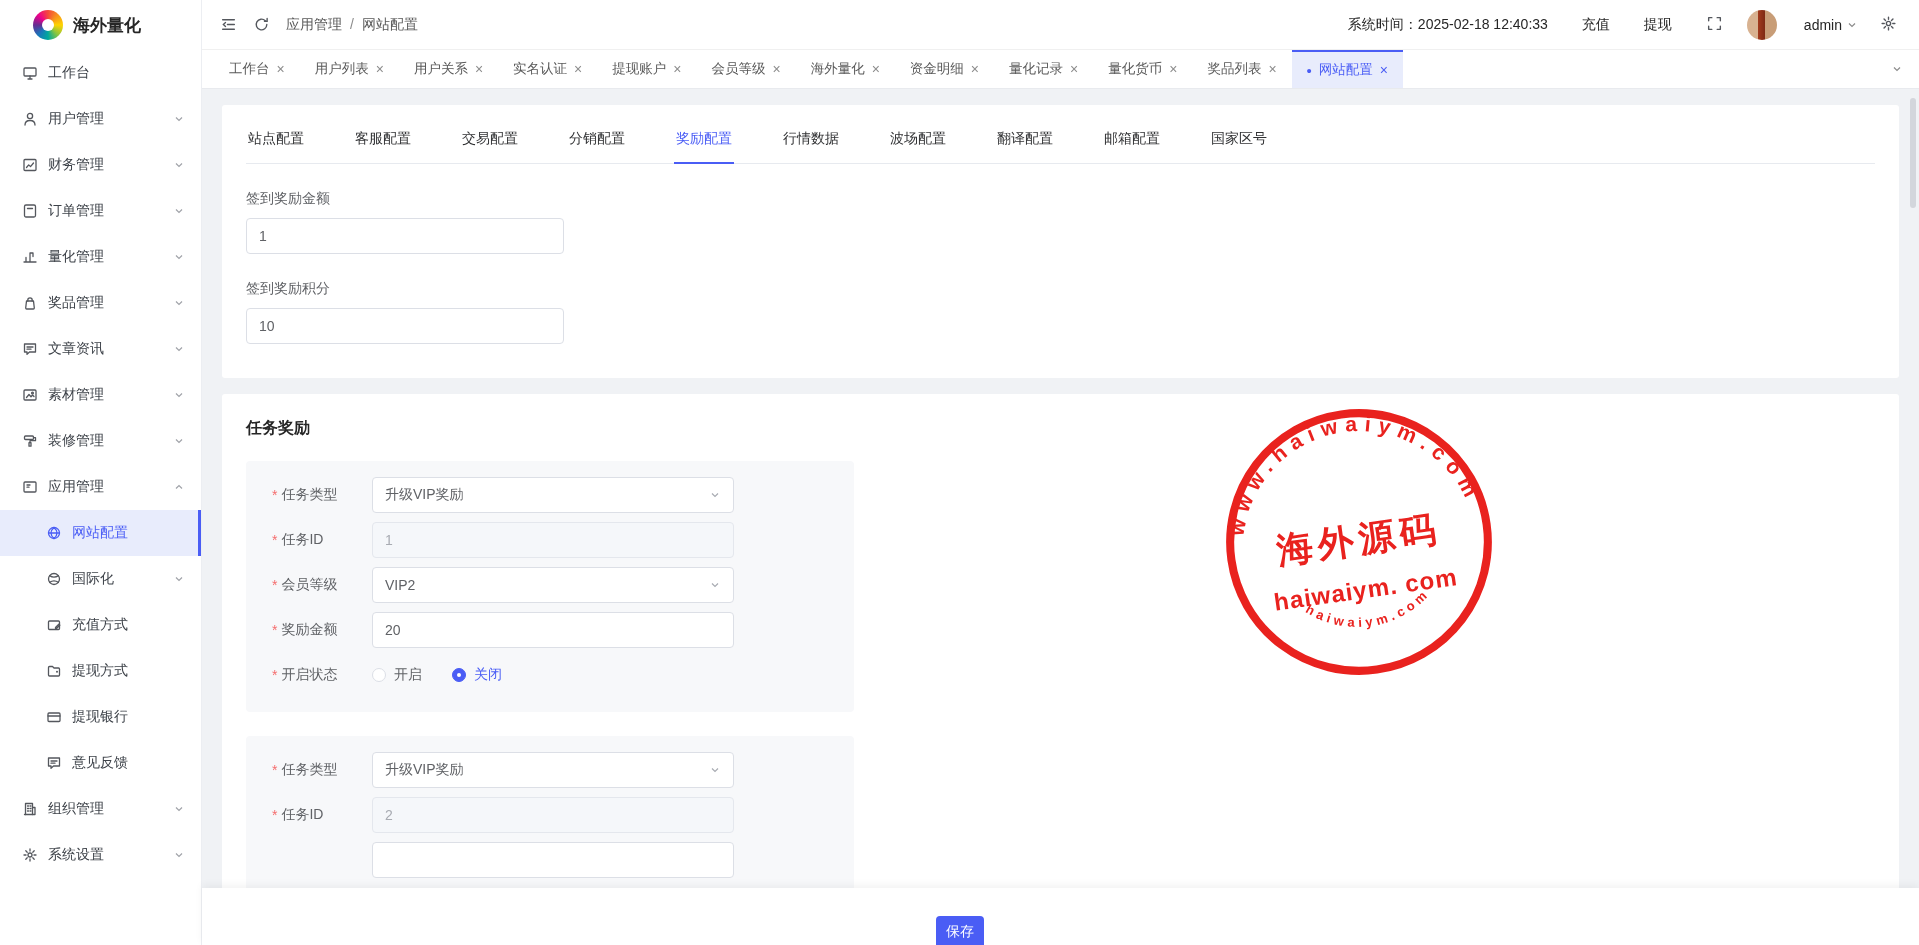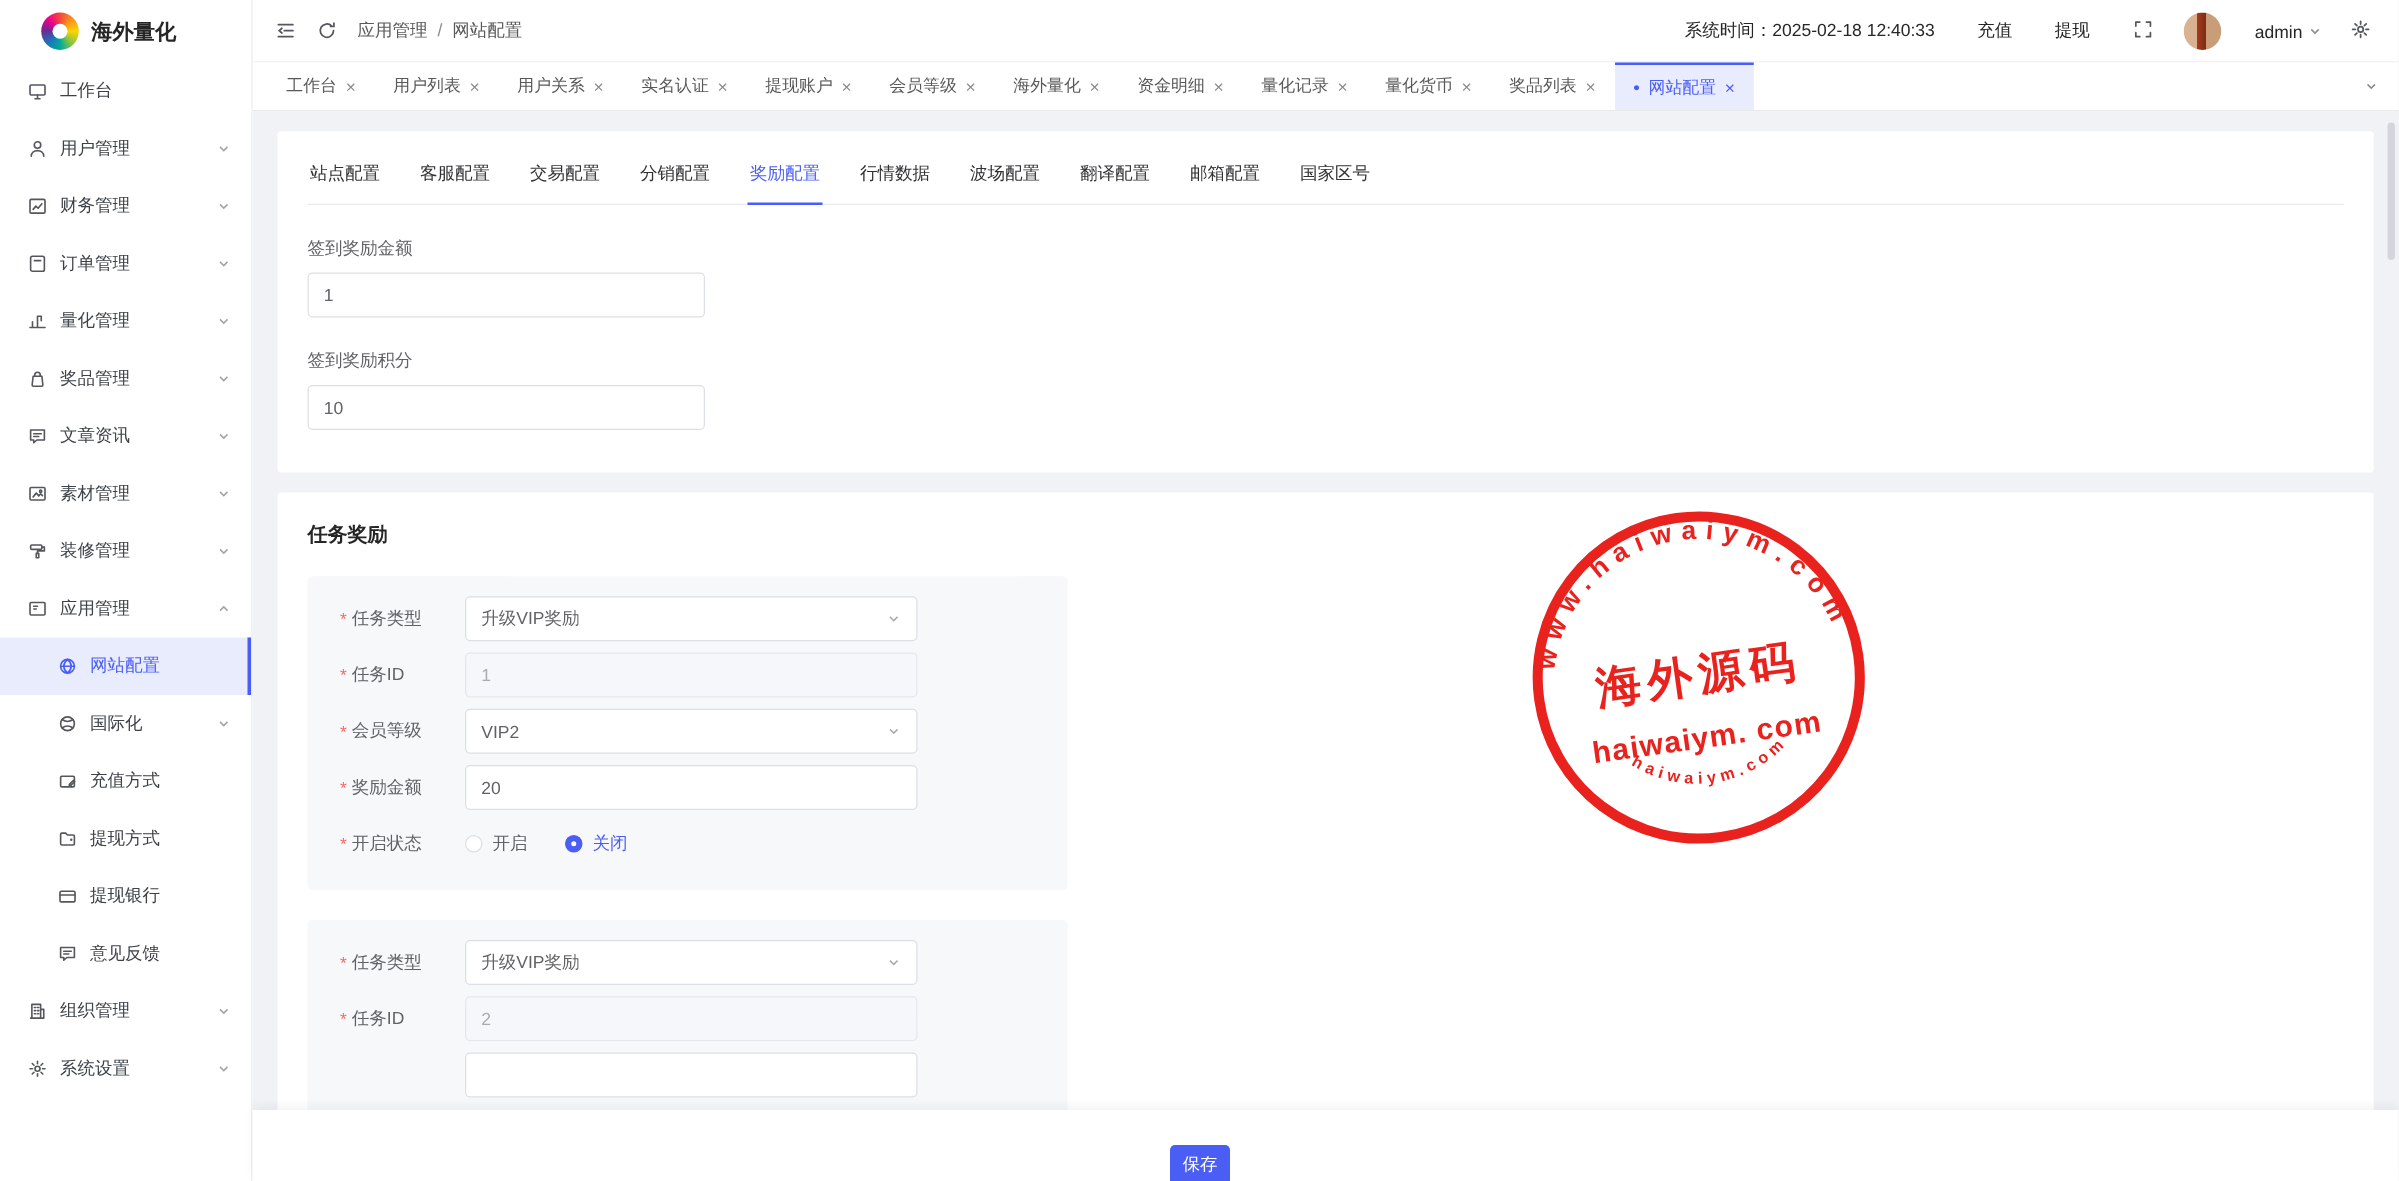--- a/index.html
+++ b/index.html
@@ -47,21 +47,21 @@
   .tab .x { color:#8c8c8c; font-size:14px; line-height:1; }
   .tab.active { background:#e8ecfc; border-top:2px solid #4a5df5; color:#4a5df5; }
   .tab.active .x { color:#4a5df5; }
   .tab .dot { font-size:15px; line-height:1; }
   .tabbar-chev { position:absolute; right:16px; color:#8c8c8c; cursor:pointer; }
 
   
   .content { position:absolute; top:90px; left:0; right:0; bottom:0; background:#f0f2f5; padding:15px 20px 0 20px; overflow:hidden; }
   .card { background:#fff; border-radius:3px; }
   .card1 { padding:0 24px 34px 24px; }
-  .ctabs { display:flex; gap:28px; border-bottom:1px solid #e7eaef; padding-top:16px; }
+  .ctabs { display:flex; gap:47px; border-bottom:1px solid #e7eaef; padding-top:16px; }
   .ctab { padding:9px 2px 14px 2px; color:#303133; cursor:pointer; white-space:nowrap; }
   .ctab.active { color:#4a5df5; border-bottom:2px solid #4a5df5; margin-bottom:-1px; }
   .sec-title { font-size:16px; font-weight:600; color:#262626; }
   .card1 .sec-title { padding-top:46px; }
   .flabel { margin-top:26px; color:#606266; }
   .finput { display:block; margin-top:10px; width:318px; height:36px; border:1px solid #dcdfe6; border-radius:4px; padding:0 12px; font-size:14px; color:#606266; background:#fff; outline:none; font-family:inherit; }
   .card2 { margin-top:16px; padding:24px 24px 40px 24px; height:520px; }
   .panel { width:608px; background:#f7f8fa; border-radius:4px; padding:16px 0 10px 26px; }
   .panel.first { margin-top:22px; }
   .panel.second { margin-top:24px; }

